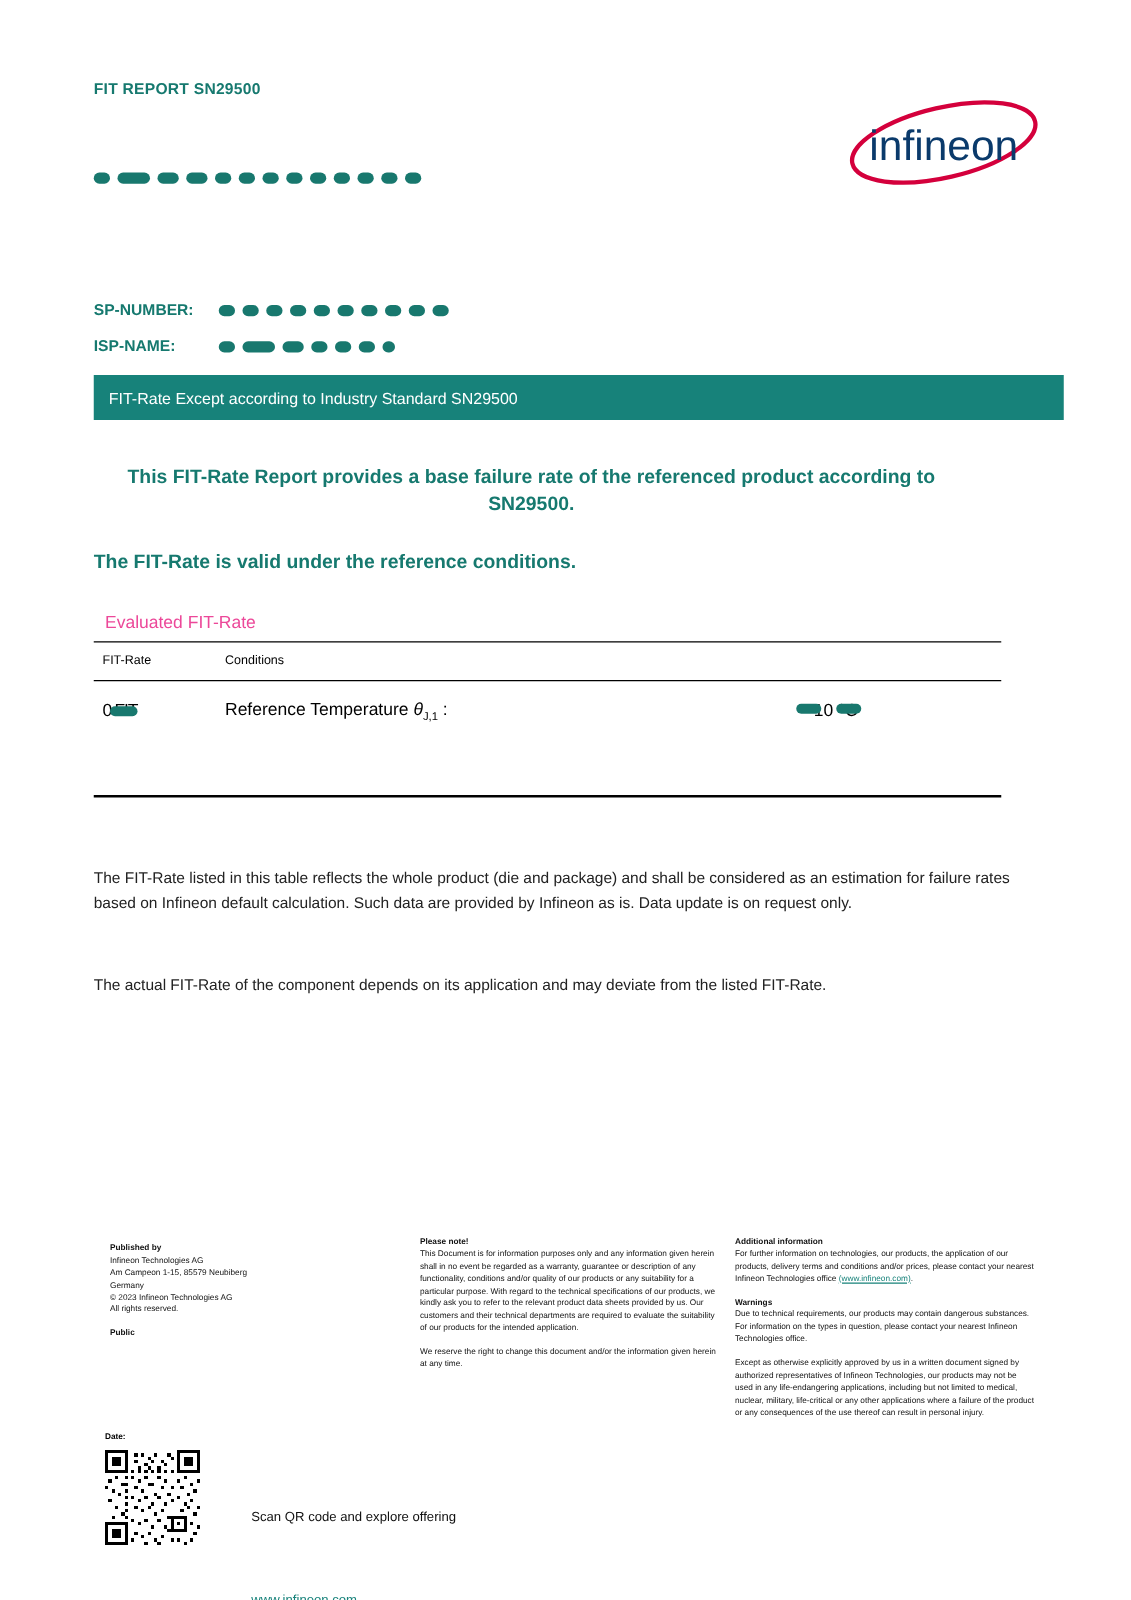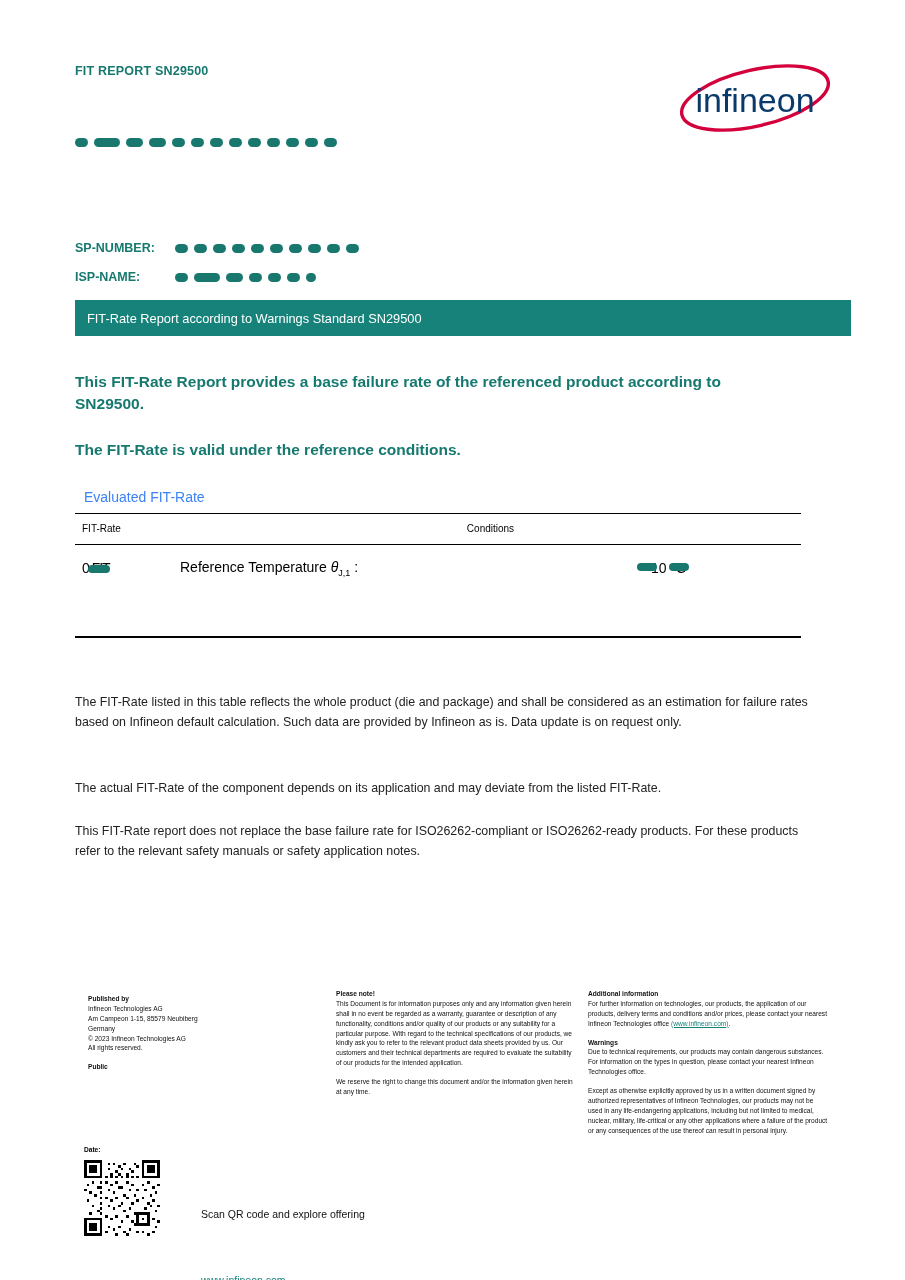--- a/index.html
+++ b/index.html
@@ -30,21 +30,21 @@
     font-size: 12.5px;
     font-weight: bold;
     color: #16796f;
     letter-spacing: .2px;
   }
 
   
   .logo {
     position: absolute;
     left: 676px;
-    top: 62px;
+    top: 78px;
     width: 158px;
     height: 74px;
     text-align: right;
   }
   .logo svg { display:block; }
 
   
   .redact {
     display: inline-block;
     height: 9px;
@@ -102,21 +102,21 @@
   
   .headline {
     position: absolute;
     left: 75px;
     width: 700px;
     color: #16796f;
     font-size: 15.5px;
     font-weight: bold;
     line-height: 1.45;
   }
-  #headline-1 { top: 371px; }
+  #headline-1 { top: 371px; text-align: center; }
   #headline-2 { top: 439px; }
 
   
   .tbl {
     position: absolute;
     left: 75px;
     top: 485px;
     width: 726px;
   }
   .tbl .rule-thin {
@@ -125,29 +125,29 @@
     width: 100%;
   }
   .tbl .rule-thick {
     height: 2.5px;
     background: #000;
     width: 100%;
   }
   .tbl-caption {
     font-size: 14px;
     padding: 4px 0 8px 9px;
-    color: #3b82f6;
+    color: #ec4899;
   }
   .tbl-head {
     display: flex;
     font-size: 10px;
     padding: 9px 0 10px 7px;
   }
   .tbl-head .c-fit { width: 98px; }
-  .tbl-head .c-cond { flex: 1; text-align: center; }
+  .tbl-head .c-cond { flex: 1; }
 
   .tbl-row {
     display: flex;
     align-items: center;
     font-size: 14px;
     padding: 14px 0 16px 7px;
     position: relative;
   }
   .tbl-row .c-fit { width: 98px; position: relative; }
   .tbl-row .c-cond { flex: 1; }
@@ -291,21 +291,21 @@
   <div class="field-row" id="isp-row">
     <span class="field-label">ISP-NAME:</span>
     <span>
       <span class="redact w1"></span><span class="redact w2"></span>
       <span class="redact w3"></span><span class="redact w1"></span>
       <span class="redact w1"></span><span class="redact w1"></span>
       <span class="redact w4"></span>
     </span>
   </div>
 
-  <div class="banner">FIT-Rate Report according to Warnings Standard SN29500</div>
+  <div class="banner">FIT-Rate Except according to Industry Standard SN29500</div>
 
   <div class="headline" id="headline-1">This FIT-Rate Report provides a base failure rate of the referenced product according to SN29500.</div>
   <div class="headline" id="headline-2">The FIT-Rate is valid under the reference conditions.</div>
 
   <div class="tbl">
     <div class="tbl-caption">Evaluated FIT-Rate</div>
     <div class="rule-thin"></div>
     <div class="tbl-head">
       <div class="c-fit">FIT-Rate</div>
       <div class="c-cond">Conditions</div>
@@ -326,21 +326,20 @@
           <span class="ov2"></span>
         </span>
       </div>
     </div>
     <div class="spacer-row"></div>
     <div class="rule-thick"></div>
   </div>
 
   <div class="note" id="note-1">The FIT-Rate listed in this table reflects the whole product (die and package) and shall be considered as an estimation for failure rates based on Infineon default calculation. Such data are provided by Infineon as is. Data update is on request only.</div>
   <div class="note" id="note-2">The actual FIT-Rate of the component depends on its application and may deviate from the listed FIT-Rate.</div>
-  <div class="note" id="note-3">This FIT-Rate report does not replace the base failure rate for ISO26262-compliant or ISO26262-ready products. For these products refer to the relevant safety manuals or safety application notes.</div>
 
   <div class="foot-col" id="foot-col-1">
     <div class="h">Published by</div>
     <div>Infineon Technologies AG</div>
     <div>Am Campeon 1-15, 85579 Neubiberg</div>
     <div>Germany</div>
     <div>© 2023 Infineon Technologies AG</div>
     <div>All rights reserved.</div>
     <div class="h" style="margin-top:9px">Public</div>
   </div>

